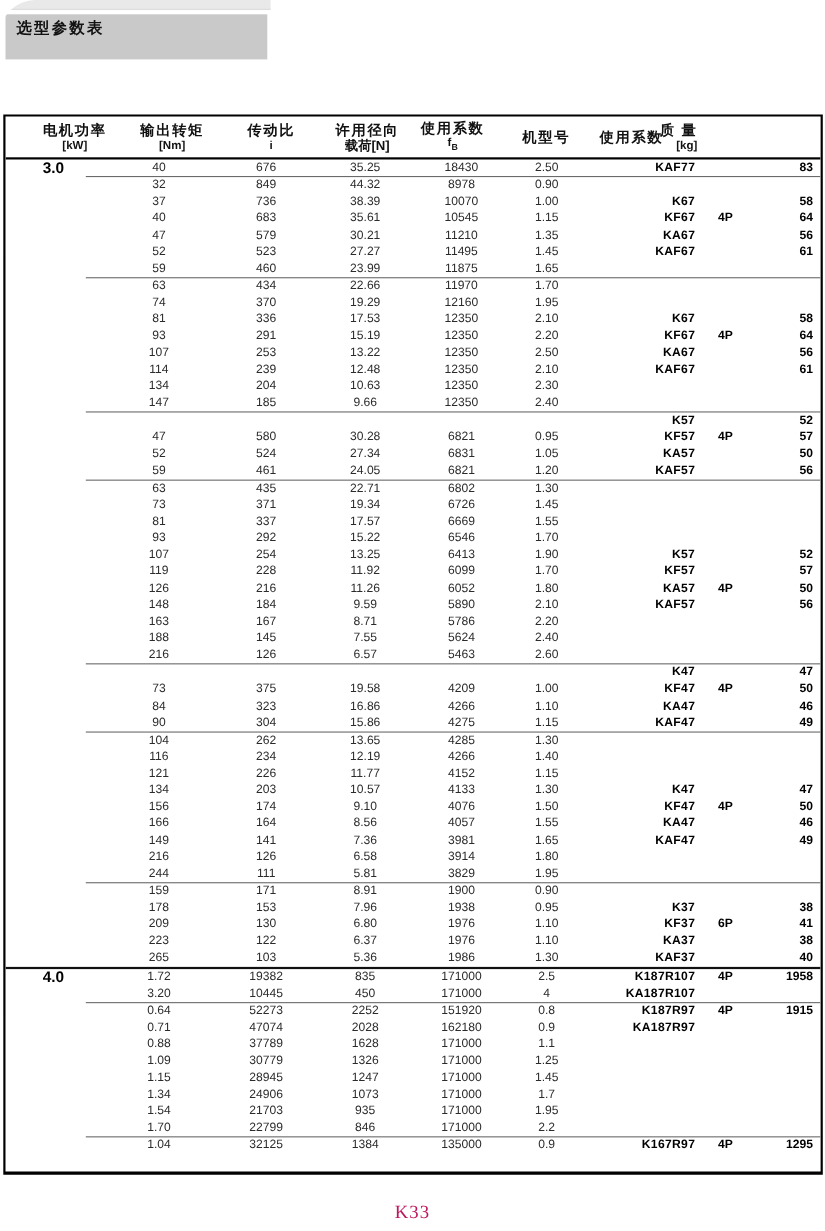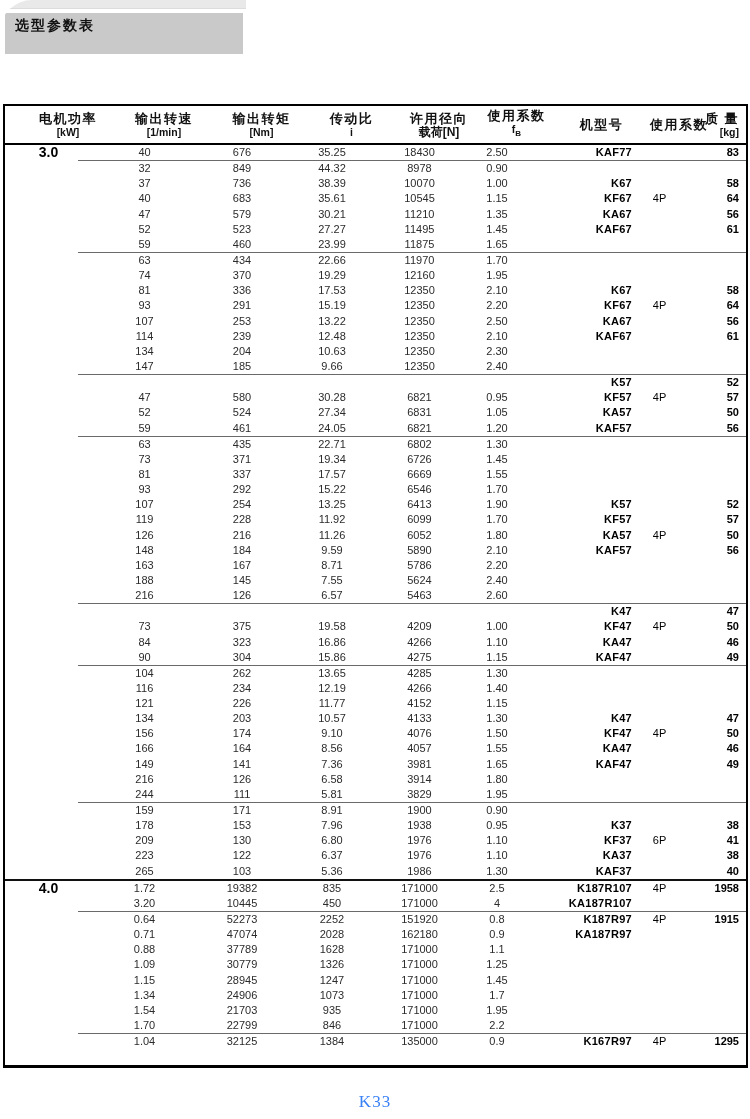--- a/index.html
+++ b/index.html
@@ -24,50 +24,46 @@
 
   .c0{width:87px;} .c1{width:105px;} .c2{width:90px;} .c3{width:90px;} .c4{width:85px;}
   .c5{width:70px;} .c6{width:100px;} .c7{width:55px;} .c8{width:59px;}
 
   .tbody { }
   .row { display:flex; height:15.15px; align-items:center; }
   .cell { box-sizing:border-box; flex:none; font-size:11px; color:#2b2b2b; text-align:center;
           line-height:15.15px; white-space:nowrap; overflow:visible; }
   .cell.c0 { font-weight:bold; font-size:14px; color:#000; }
   .cell.c6 { text-align:right; padding-left:15px; font-weight:bold; color:#000; letter-spacing:0.3px; }
-  .cell.c7 { font-weight:normal; color:#000; }
+  .cell.c7 { font-weight:bold; color:#000; }
   .cell.c8 { text-align:right; padding-right:7px; font-weight:bold; color:#000; }
 
   .group-sep { height:0; border-top:1px solid #6a6a6a; margin-left:73px; }
   .section-sep { height:0; border-top:2px solid #111; }
 
   .footer-page { position:absolute; left:0; right:0; top:1092px; text-align:center;
-                 font-family:"Liberation Serif","DejaVu Serif",serif; font-size:17px; color:#3b82f6;
+                 font-family:"Liberation Serif","DejaVu Serif",serif; font-size:17px; color:#be185d;
                  letter-spacing:1px; }
 </style>
 </head>
 <body>
 
 <div class="page">
 
   <div class="top-strip"></div>
 
   <div class="title-box">
     <div class="title-line">选型参数表</div>
   </div>
 
   <div class="param-table">
     <div class="thead">
       <div class="hcell c0">
         <div class="ht">电机功率</div>
         <div class="hu">[kW]</div>
-      </div>
-      <div class="hcell c1">
-        <div class="ht">输出转速</div>
-        <div class="hu">[1/min]</div>
       </div>
       <div class="hcell c2">
         <div class="ht">输出转矩</div>
         <div class="hu">[Nm]</div>
       </div>
       <div class="hcell c3">
         <div class="ht">传动比</div>
         <div class="hu">i</div>
       </div>
       <div class="hcell c4">

